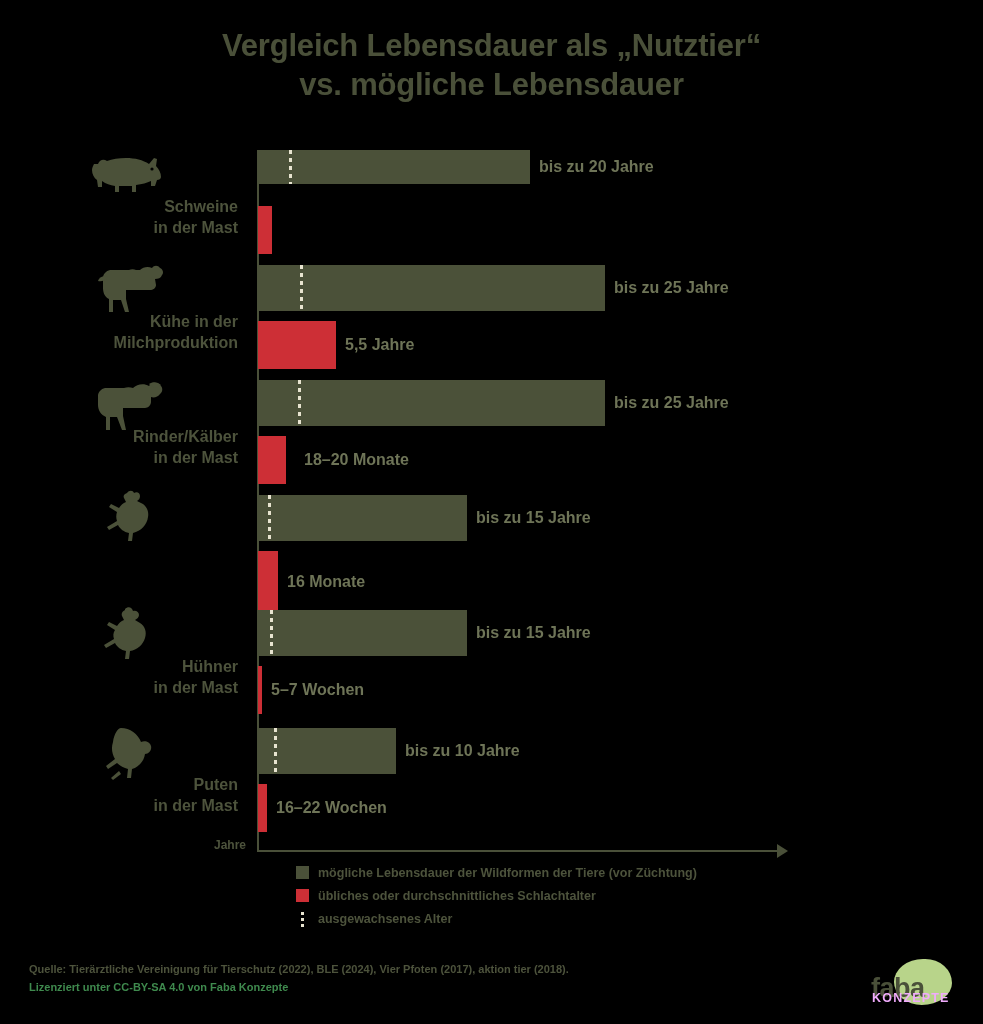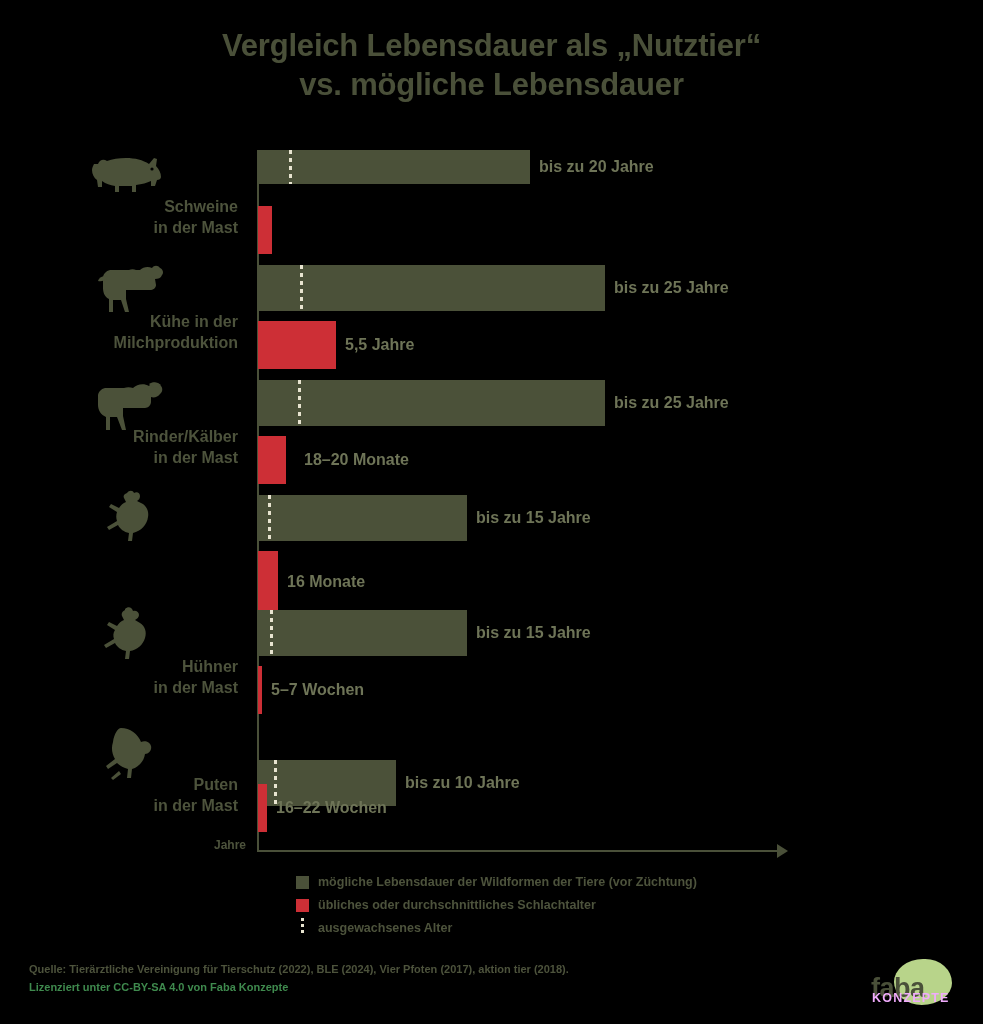--- a/index.html
+++ b/index.html
@@ -158,21 +158,21 @@
   
   #legend {
     position: absolute;
     left: 258px;
     top: 866px;
   }
   .legend-item {
     position: relative;
     height: 23px;
     display: flex;
-    align-items: flex-end;
+    align-items: flex-start;
     padding-left: 38px;
   }
   .legend-swatch {
     width: 13px;
     height: 13px;
     margin-right: 9px;
     flex: 0 0 auto;
   }
   .legend-swatch.possible { background: #4b5139; }
   .legend-swatch.slaughter { background: #cd2f36; }
@@ -357,21 +357,21 @@
       <div class="group" style="top: 578px; height: 105px;">
         <div class="cat-col">
           <div class="cat-icon">
             <svg width="66" height="56" viewBox="0 0 66 56">
               <path fill="#4b5139" d="M26 2c9 0 17 6 20 14 4-2 9 0 10 4 1 4-2 8-6 8-1 7-6 13-13 15l-1 9-4 0 1-9c-4-1-8-3-11-6l-9 6-2-3 9-7c-3-5-4-11-2-17 1-8 5-14 8-14z"></path>
               <path fill="#4b5139" d="M24 45l-8 7 2 2 8-6z"></path>
             </svg>
           </div>
           <div class="cat-label"><span>Puten</span><span class="l2">in der Mast</span></div>
         </div>
-        <div class="bar-row" style="top: 0px; height: 46px; width: 138px; margin-top: 32px;">
+        <div class="bar-row" style="top: 0px; height: 46px; width: 138px;">
           <div class="bar possible" style="width: 138px;"></div>
           <div class="adult-marker" style="left: 16px;"></div>
           <div class="bar-value" style="left: 138px;">bis zu 10 Jahre</div>
         </div>
         <div class="bar-row" style="top: 56px; height: 48px; width: 9px;">
           <div class="bar slaughter" style="width: 9px;"></div>
           <div class="bar-value" style="left: 9px;">16–22 Wochen</div>
         </div>
       </div>
     </div>

